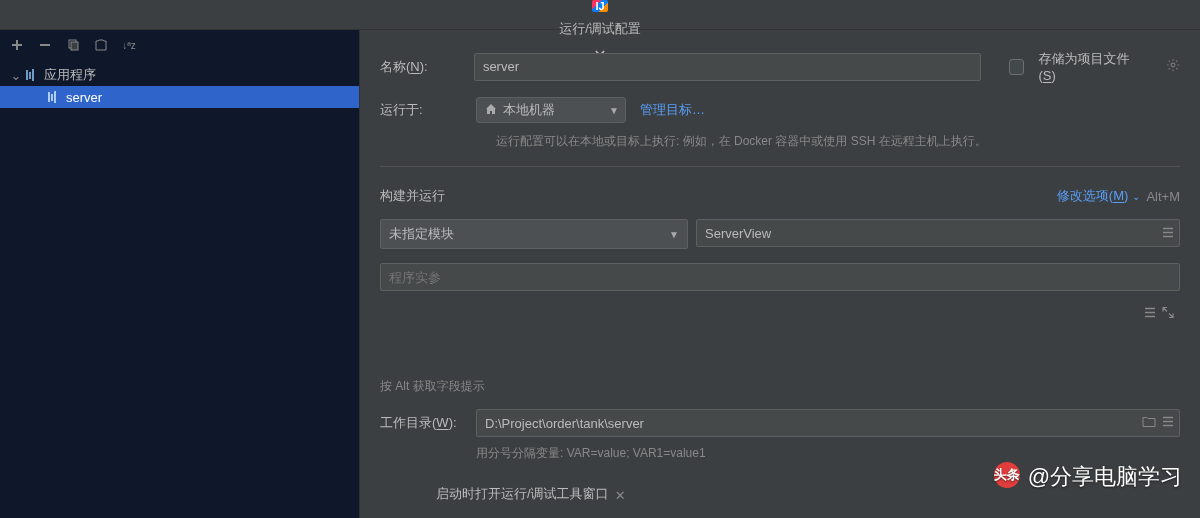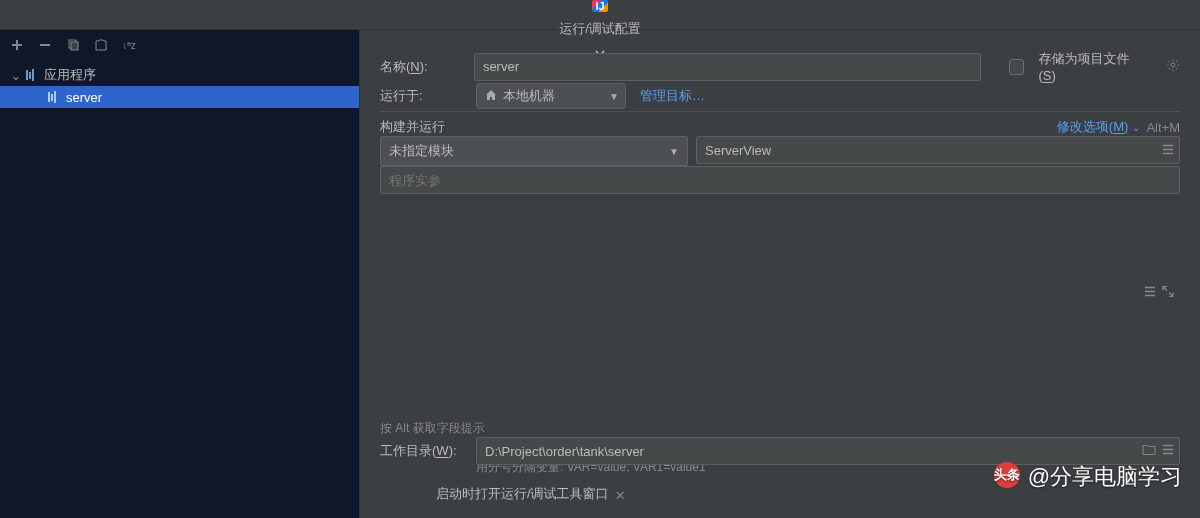--- a/index.html
+++ b/index.html
@@ -50,20 +50,21 @@
   .tree-row.root { color:#bbb; }
   .tree-row.selected { background:#2f65ca; color:#fff; }
   .chev { width:12px; text-align:center; color:#888; }
   .app-run-icon { width:14px;height:12px;display:inline-flex;align-items:center;gap:1px; }
   .app-run-icon .bar { width:2px;height:10px;background:#6e9cc7; }
 
   .content {
     flex:1;
     padding: 20px 20px 12px 20px;
     display:flex; flex-direction:column;
+    gap: 14px;
     overflow:hidden;
   }
   .row { display:flex; align-items:center; gap:14px; }
   .label { width: 82px; color:#bbb; }
   input.textfield, .textfield {
     background:#45494a;
     border:1px solid #5e6060;
     color:#bbb;
     height:28px;
     padding:0 8px;
@@ -207,20 +208,21 @@
         <span class="home-icon">
           <svg viewBox="0 0 12 12" width="12" height="12">
               <path d="M6 1L1 6h1v5h3V8h2v3h3V6h1z" fill="#aaa"></path>
             </svg>
         </span>
         <span>本地机器</span>
         <span class="caret">▼</span>
       </span>
       <span class="link">管理目标…</span>
     </div>
+    <div class="hint" style="padding-left:116px;margin-top:-4px;">运行配置可以在本地或目标上执行: 例如，在 Docker 容器中或使用 SSH 在远程主机上执行。</div>
 
     <div class="divider"></div>
 
     <div class="section-header">
       <span class="section-title">构建并运行</span>
       <span class="spacer"></span>
       <span class="link">
         <span>修改选项(</span><span class="underline-key">M</span><span>)</span>
         <span style="color:#589df6;font-size:10px;"> ⌄</span>
       </span>

